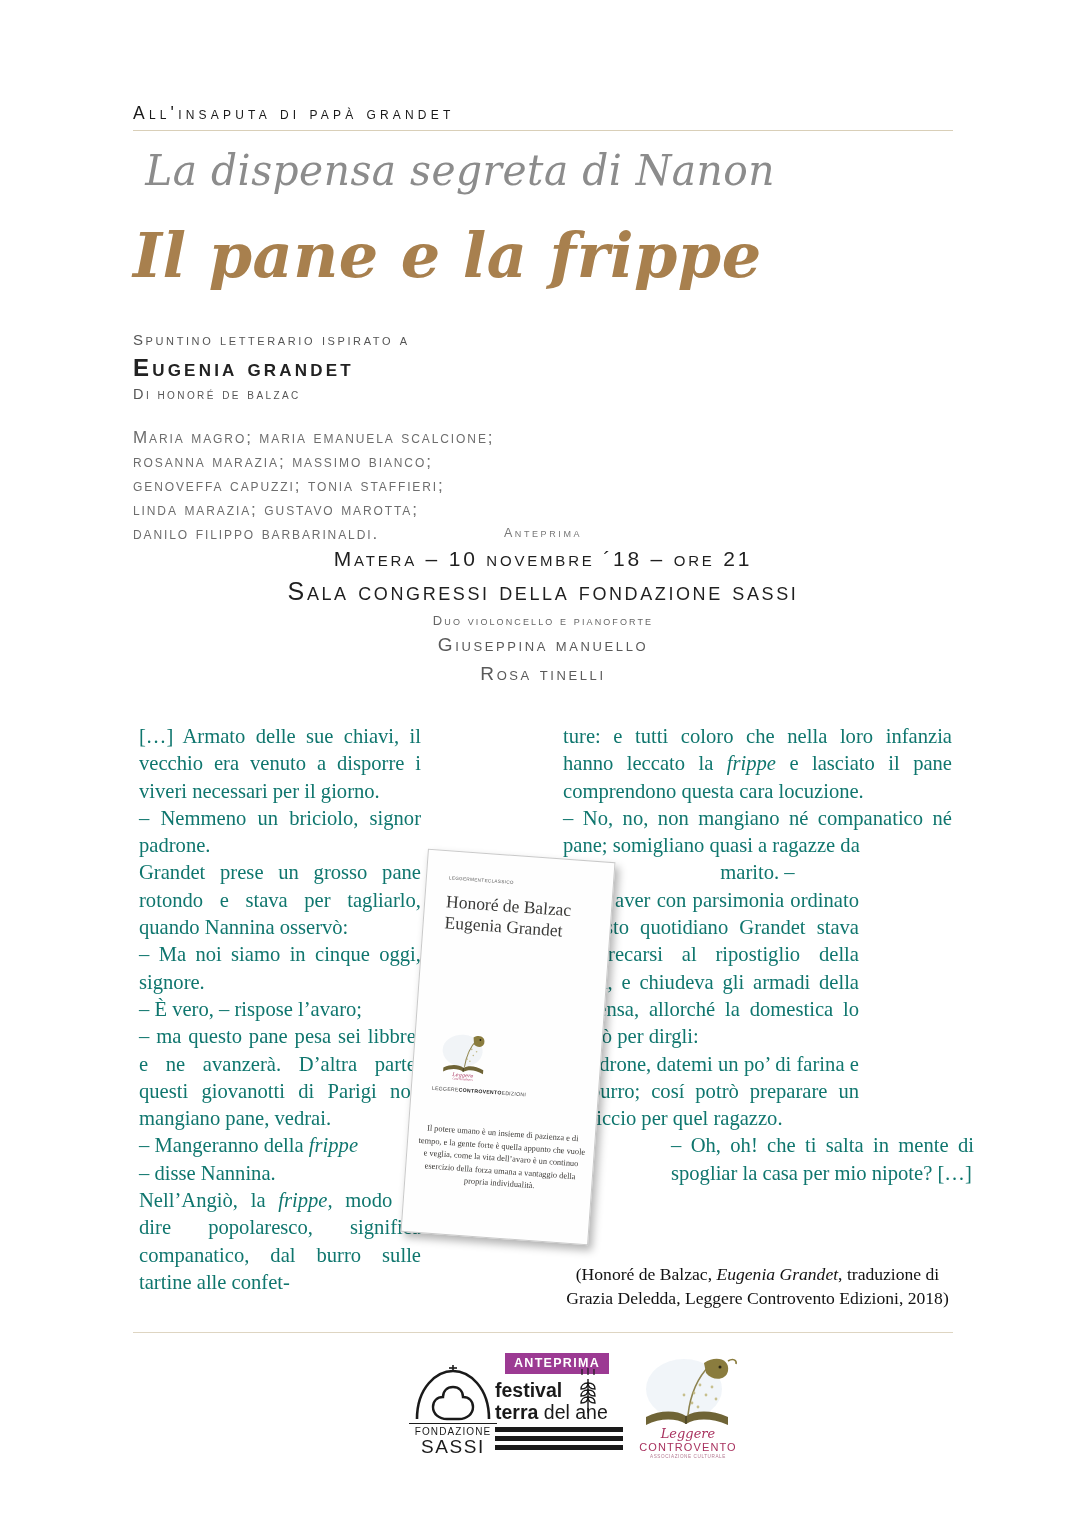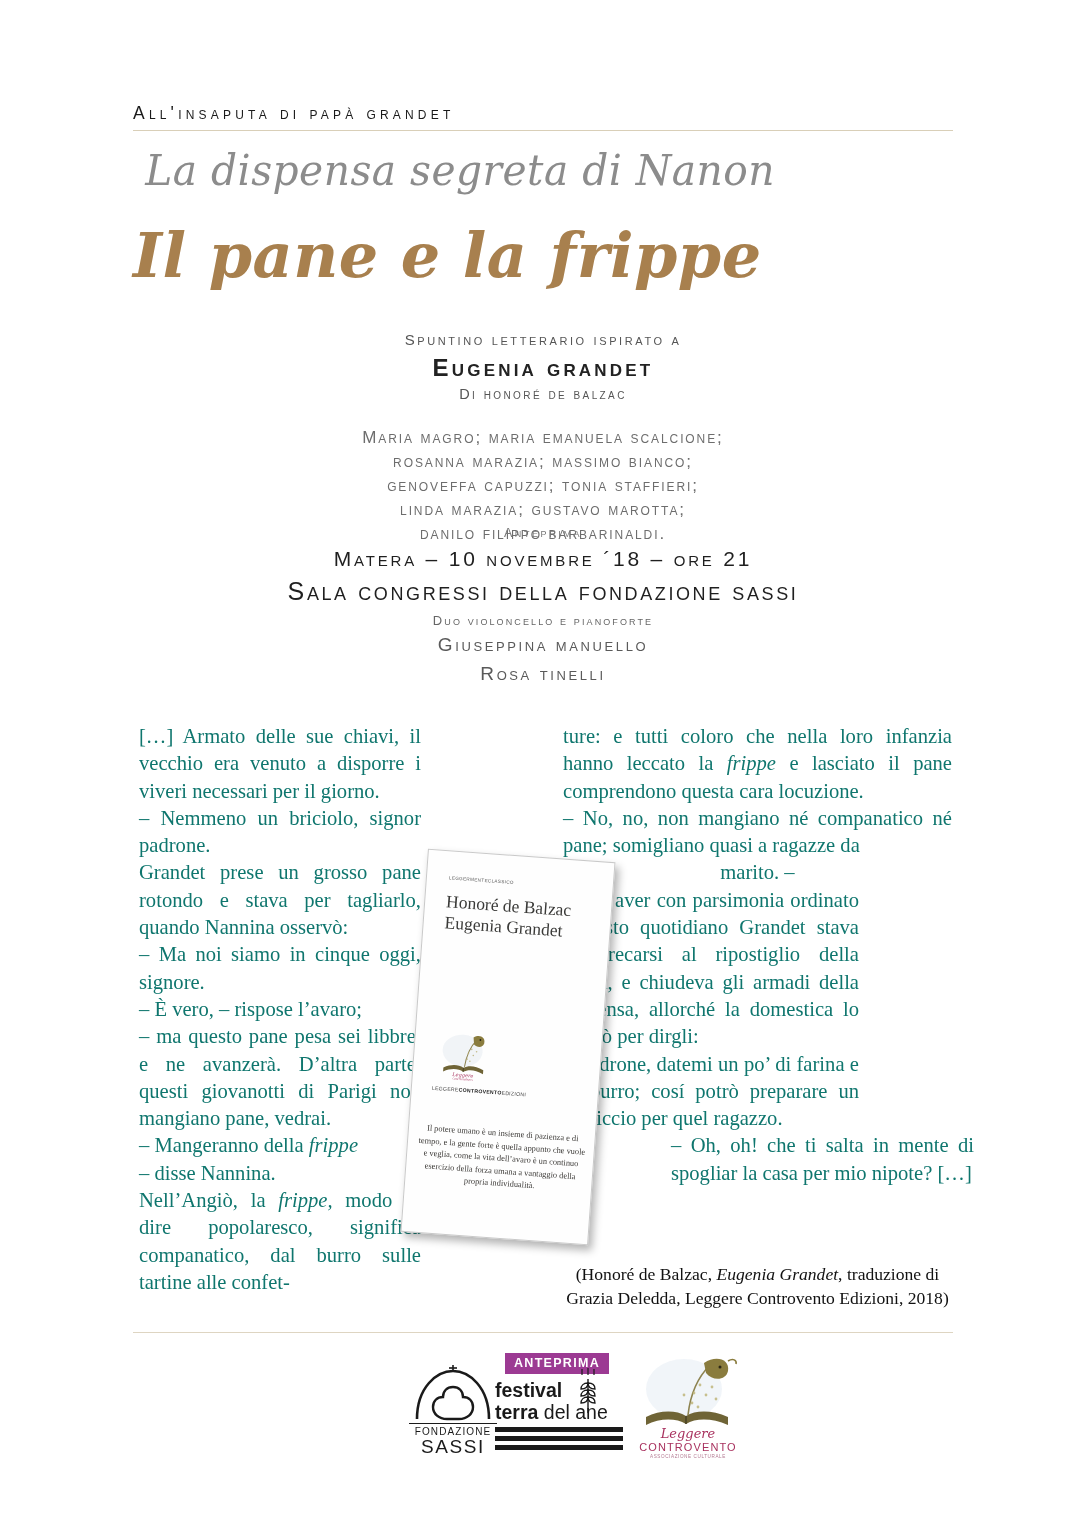--- a/index.html
+++ b/index.html
@@ -76,21 +76,21 @@
     margin-top: 30px;
     letter-spacing: 0.5px;
     line-height: 1.05;
   }
 
   .meta-block {
     position: absolute;
     left: 133px;
     top: 330px;
     width: 820px;
-    text-align: center;
+    text-align: left;
     font-family: "Liberation Sans", sans-serif;
     color: #4a4a4a;
   }
   .sc {
     font-variant: small-caps;
     text-transform: lowercase;
   }
   .sc::first-letter { text-transform: uppercase; }
 
   .inspired {

